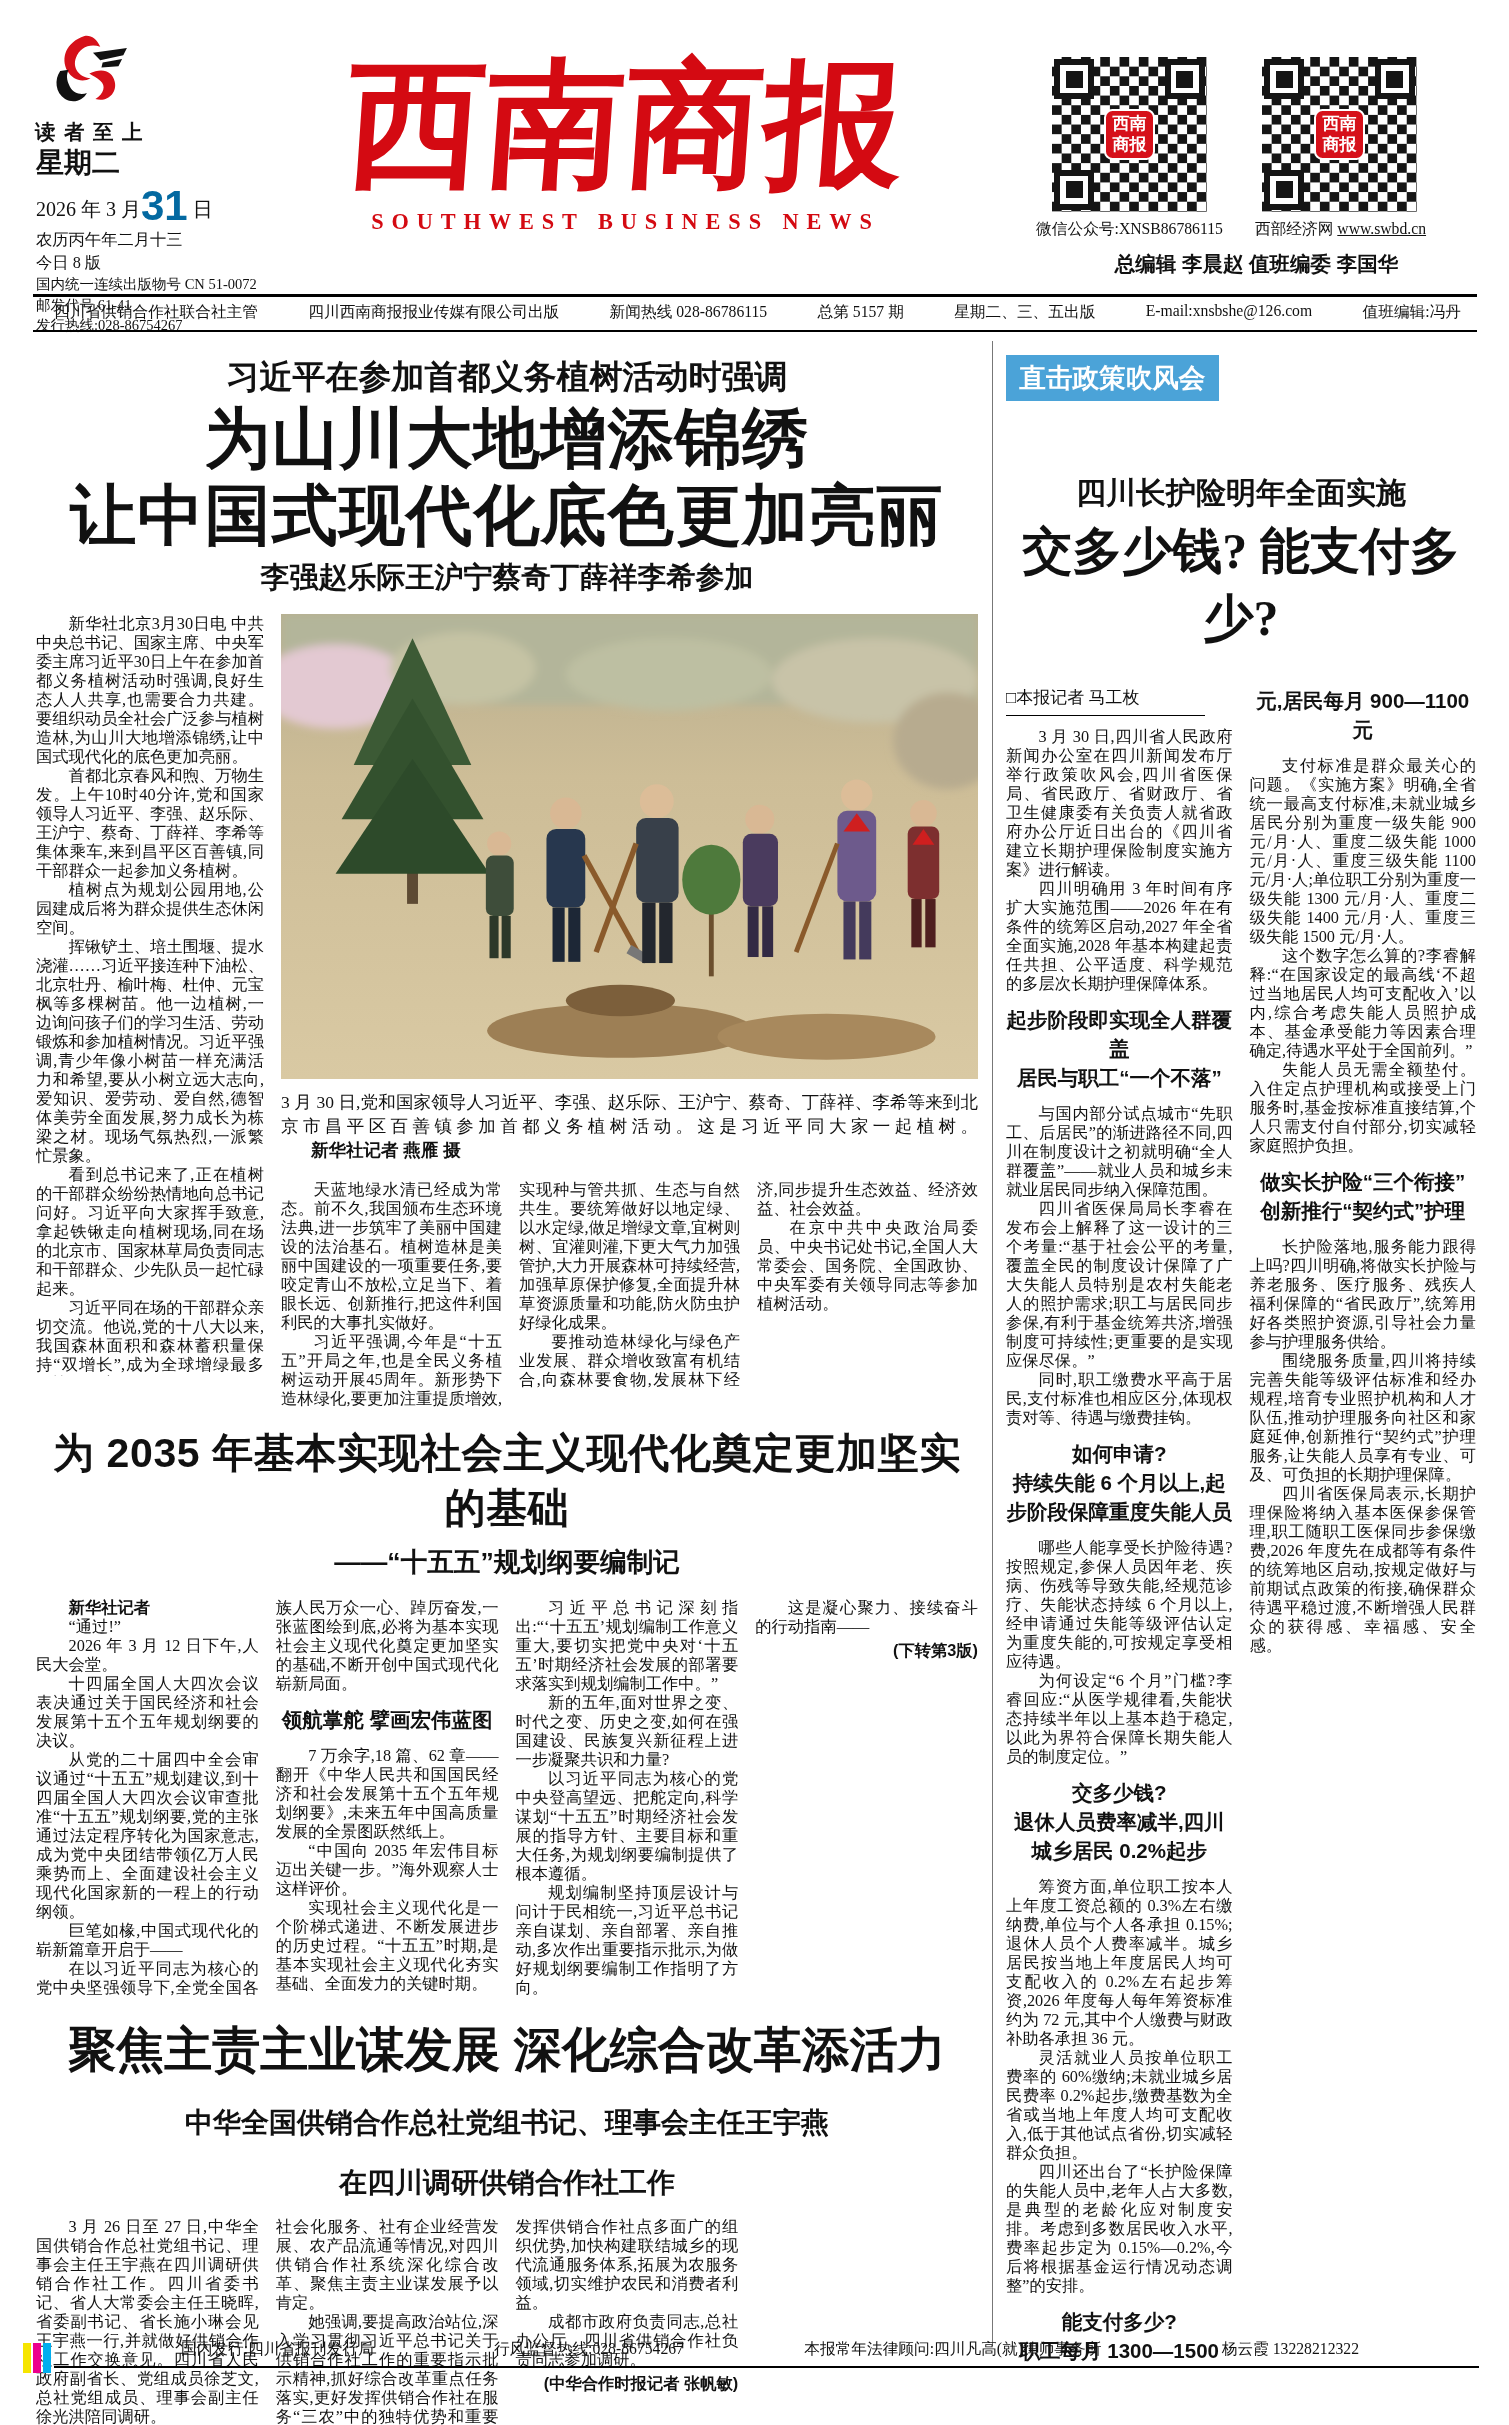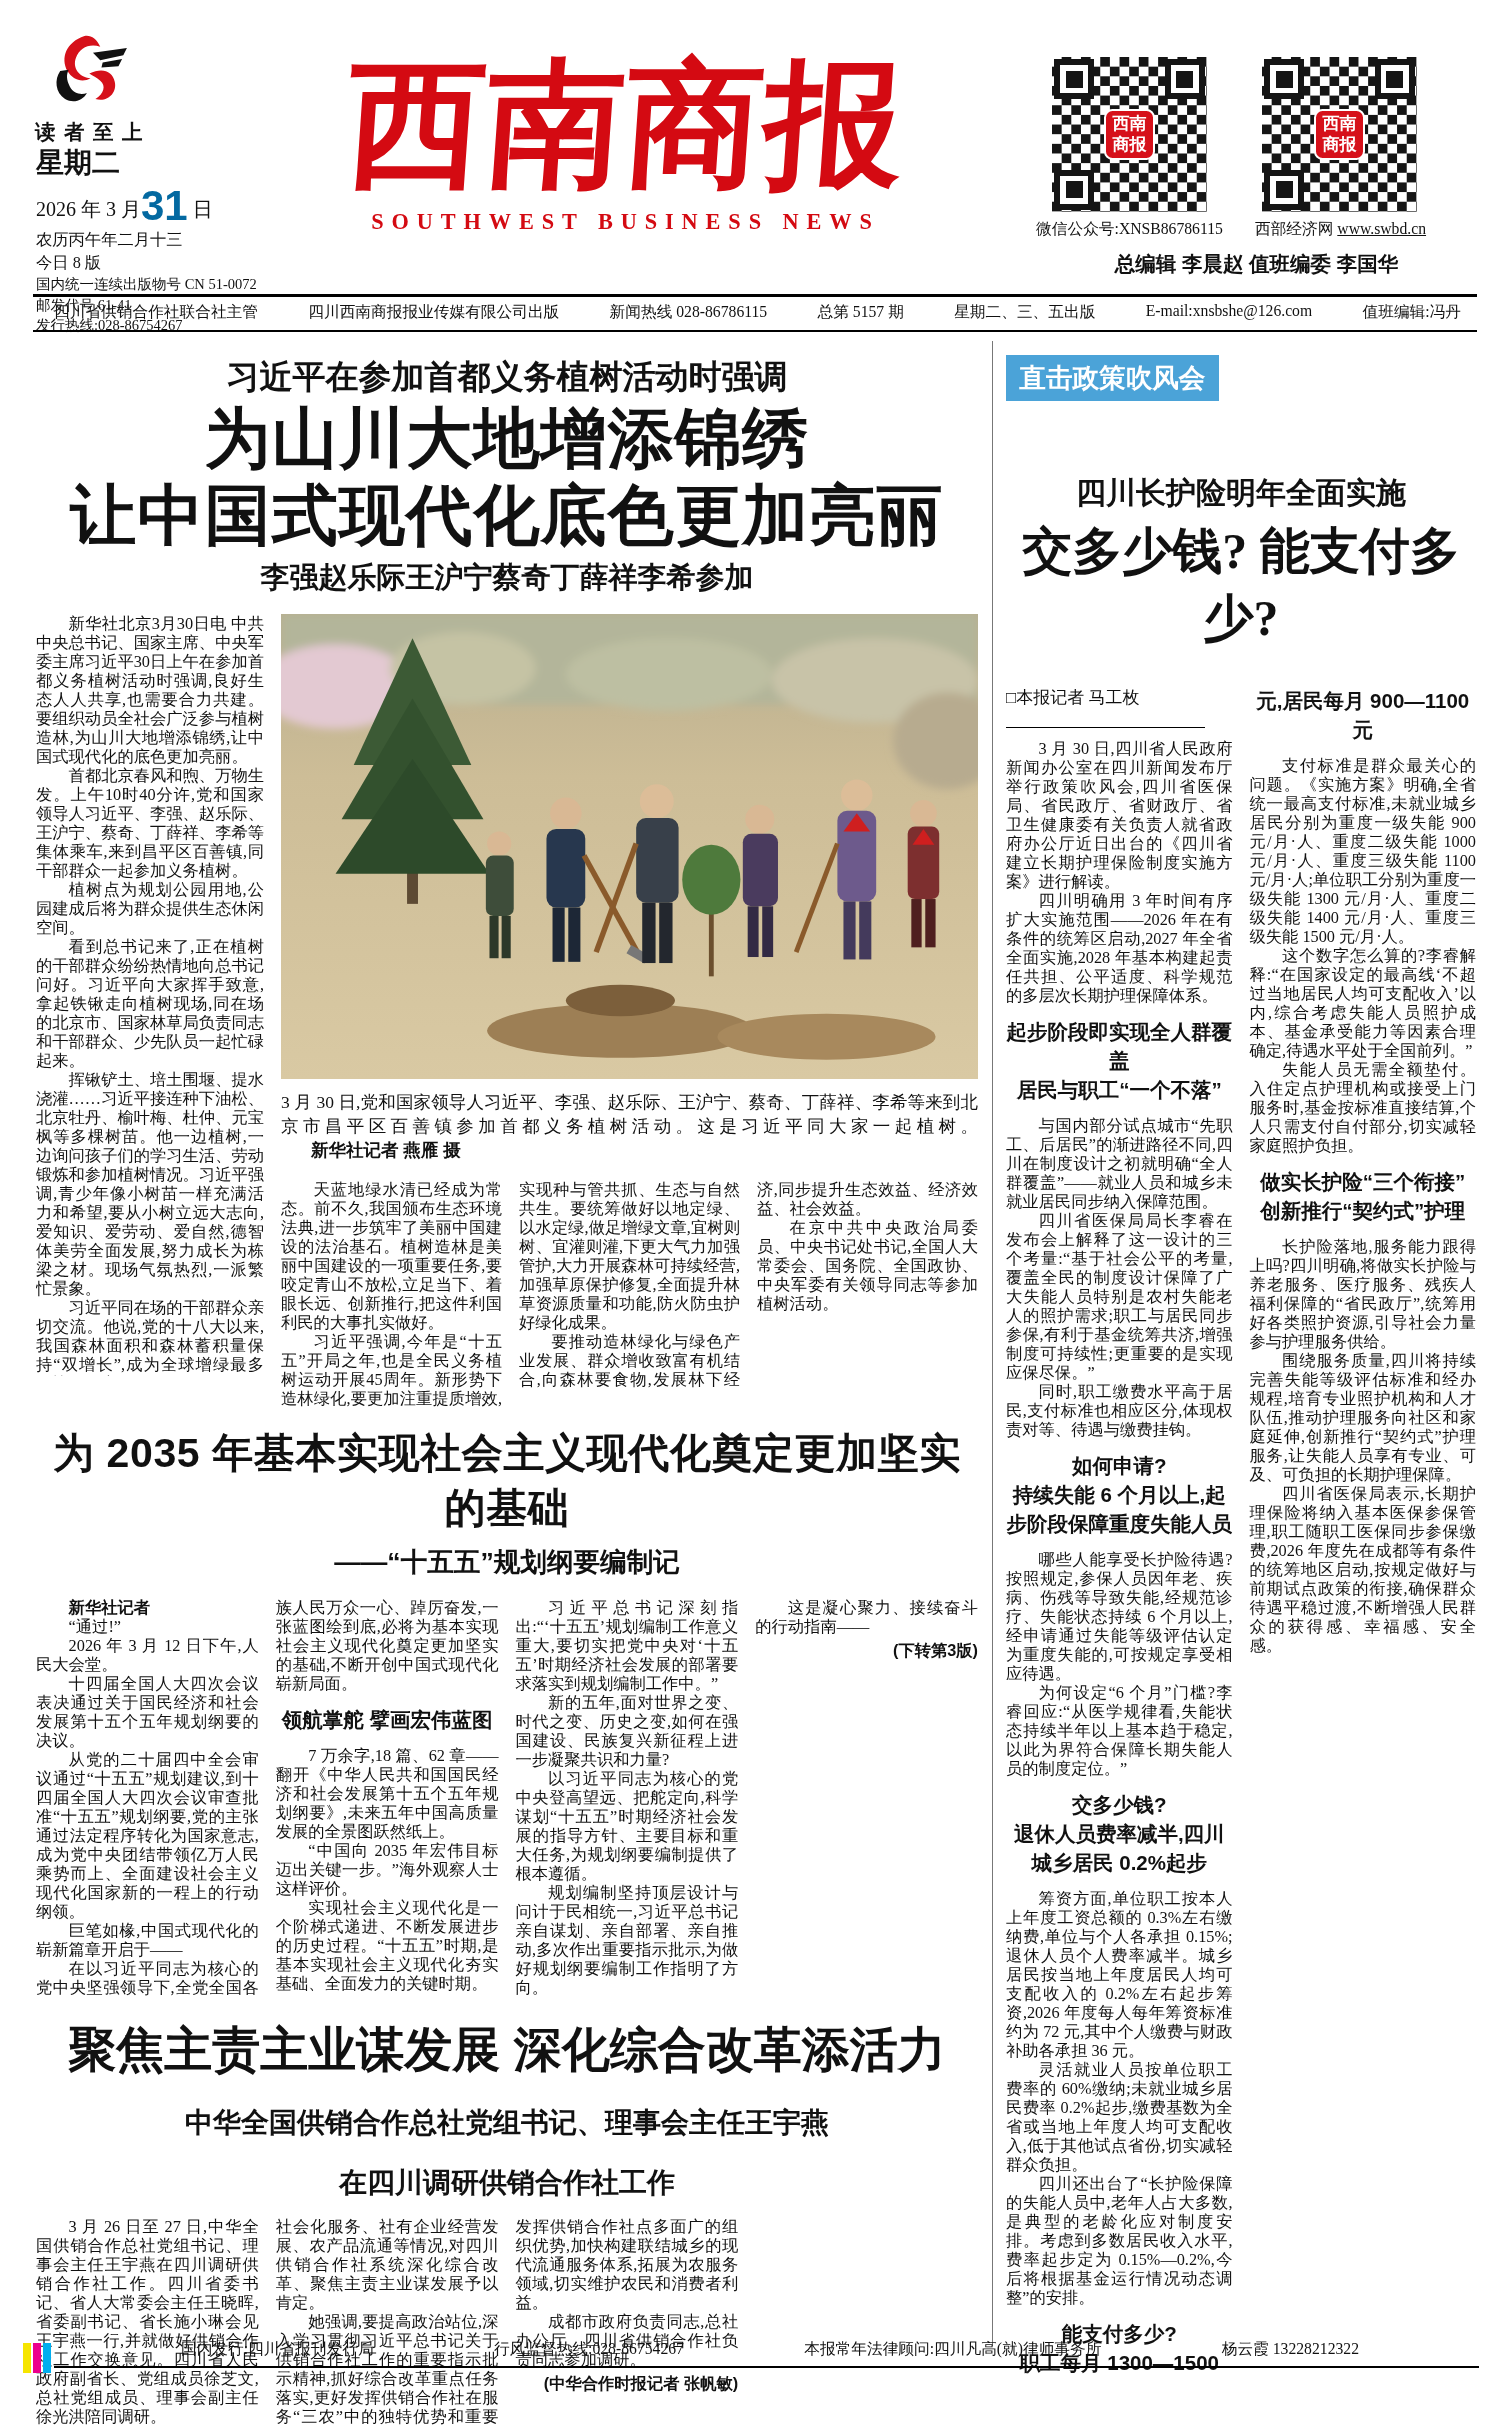--- a/index.html
+++ b/index.html
@@ -81,21 +81,21 @@
 
   
   #policy-label{display:inline-block;background:#4ba3d8;color:#fff;font-weight:700;font-size:26.6px;
                 padding:4.8px 13.3px;font-family:"Liberation Sans",sans-serif;}
   #right-kicker{margin-top:72px;font-size:30px;font-weight:700;text-align:center;
                 font-family:"Liberation Sans",sans-serif;}
   #right-headline{font-size:50px;font-weight:900;text-align:center;margin-top:4.8px;
                   font-family:"Liberation Serif",serif;}
   #right-flow{margin-top:34px;height:1695px;column-count:2;column-gap:17px;column-fill:auto;overflow:hidden;}
   .byline-line{margin:0 0 11px;font-size:17px;text-indent:0;border-bottom:1.8px solid #000;
-               padding-bottom:18px;width:88%;}
+               padding-bottom:6px;width:88%;}
   .col-subhead{font-weight:700;text-align:center;white-space:pre-line;margin:12px 0;
                font-size:20.5px;line-height:29px;text-indent:0;font-family:"Liberation Sans",sans-serif;}
   .strong-line{font-weight:700;font-family:"Liberation Sans",sans-serif;}
   .credit{margin:4.8px 0 0;text-align:right;font-weight:700;font-size:16.3px;line-height:19px;
           font-family:"Liberation Sans",sans-serif;}
 
   
   #footer-text{position:absolute;left:181px;top:2339px;width:1178px;display:flex;
                justify-content:space-between;font-size:15.7px;}
   #footer-rule{position:absolute;left:54px;top:2366px;width:1425px;height:2.4px;background:#000;}
@@ -168,22 +168,22 @@
       <div class="kicker">习近平在参加首都义务植树活动时强调</div>
       <div class="mainline">为山川大地增添锦绣</div>
       <div class="mainline">让中国式现代化底色更加亮丽</div>
       <div class="participants">李强赵乐际王沪宁蔡奇丁薛祥李希参加</div>
 
       <div id="top-body">
         <div id="top-col1">
             <p class="para">新华社北京3月30日电 中共中央总书记、国家主席、中央军委主席习近平30日上午在参加首都义务植树活动时强调,良好生态人人共享,也需要合力共建。要组织动员全社会广泛参与植树造林,为山川大地增添锦绣,让中国式现代化的底色更加亮丽。</p>
             <p class="para">首都北京春风和煦、万物生发。上午10时40分许,党和国家领导人习近平、李强、赵乐际、王沪宁、蔡奇、丁薛祥、李希等集体乘车,来到昌平区百善镇,同干部群众一起参加义务植树。</p>
             <p class="para">植树点为规划公园用地,公园建成后将为群众提供生态休闲空间。</p>
+            <p class="para">挥锹铲土、培土围堰、提水浇灌……习近平接连种下油松、北京牡丹、榆叶梅、杜仲、元宝枫等多棵树苗。他一边植树,一边询问孩子们的学习生活、劳动锻炼和参加植树情况。习近平强调,青少年像小树苗一样充满活力和希望,要从小树立远大志向,爱知识、爱劳动、爱自然,德智体美劳全面发展,努力成长为栋梁之材。现场气氛热烈,一派繁忙景象。</p>
             <p class="para">看到总书记来了,正在植树的干部群众纷纷热情地向总书记问好。习近平向大家挥手致意,拿起铁锹走向植树现场,同在场的北京市、国家林草局负责同志和干部群众、少先队员一起忙碌起来。</p>
-            <p class="para">挥锹铲土、培土围堰、提水浇灌……习近平接连种下油松、北京牡丹、榆叶梅、杜仲、元宝枫等多棵树苗。他一边植树,一边询问孩子们的学习生活、劳动锻炼和参加植树情况。习近平强调,青少年像小树苗一样充满活力和希望,要从小树立远大志向,爱知识、爱劳动、爱自然,德智体美劳全面发展,努力成长为栋梁之材。现场气氛热烈,一派繁忙景象。</p>
             <p class="para">习近平同在场的干部群众亲切交流。他说,党的十八大以来,我国森林面积和森林蓄积量保持“双增长”,成为全球增绿最多最快的国家,</p>
           </div>
         <div id="top-right">
           <svg id="photo-frame" viewBox="0 0 1150 770" preserveAspectRatio="none">
             <defs>
               <linearGradient id="gnd" x1="0" y1="0" x2="0" y2="1">
                 <stop offset="0" stop-color="#b9ae8e"></stop>
                   <stop offset="0.35" stop-color="#cdbd97"></stop>
                   <stop offset="1" stop-color="#d9c9a3"></stop>
               </linearGradient>

